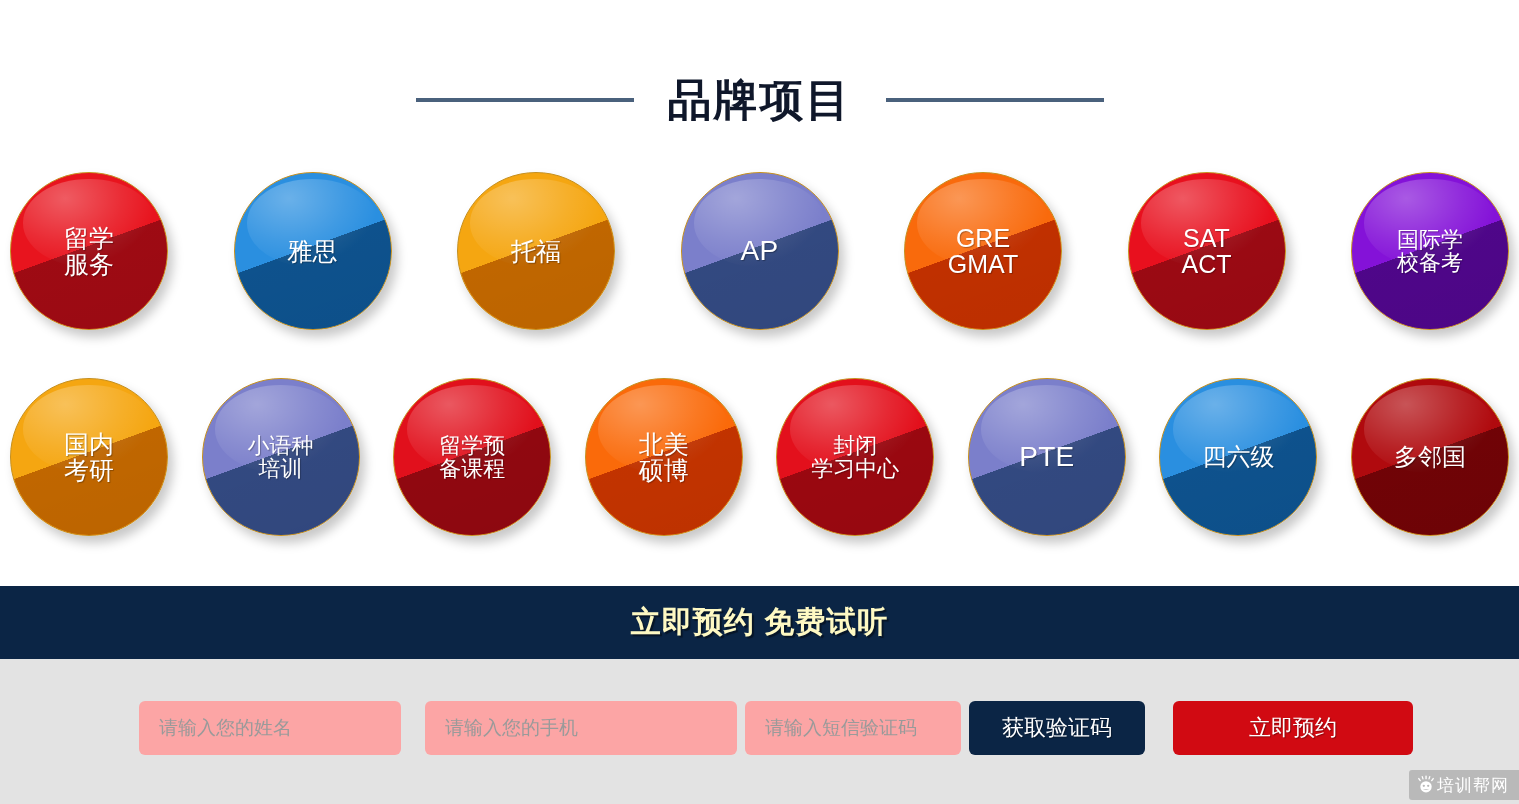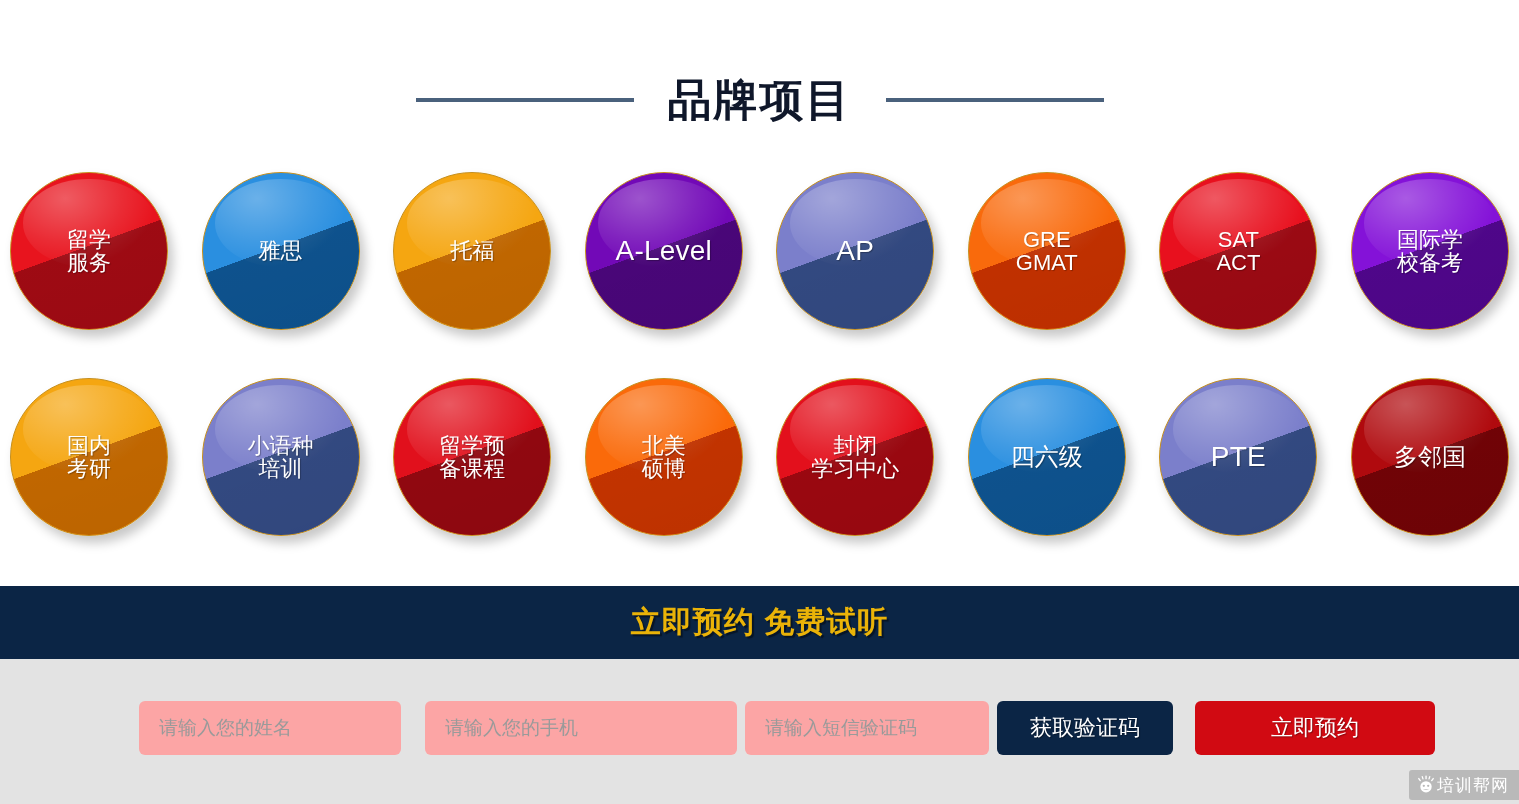--- a/index.html
+++ b/index.html
@@ -104,21 +104,21 @@
     background: radial-gradient(ellipse at 32% 22%,
         rgba(255,255,255,0.30) 0%,
         rgba(255,255,255,0.10) 45%,
         rgba(255,255,255,0) 72%);
     pointer-events: none;
   }
   .bubble-label {
     position: relative;
     z-index: 3;
     color: #ffffff;
-    font-size: 22px;
+    font-size: 25px;
     font-weight: normal;
     line-height: 1.06;
     text-align: center;
     white-space: pre-line;
     text-shadow: 1px 1px 1px rgba(0,0,0,0.28);
     padding: 0 6px;
   }
   .bubble-label.latin { font-size: 28px; letter-spacing: 0.2px; }
   .bubble-label.small { font-size: 24px; }
   .bubble-label.xsmall { font-size: 22px; }
@@ -129,21 +129,21 @@
     top: 586px;
     left: 0;
     width: 1519px;
     height: 73px;
     background: #0b2545;
     display: flex;
     align-items: center;
     justify-content: center;
   }
   .cta-banner-text {
-    color: #eab308;
+    color: #fef9c3;
     font-size: 30px;
     font-weight: bold;
     letter-spacing: 1px;
     text-shadow: 2px 2px 1px rgba(0,0,0,0.45);
   }
 
   
   .form-strip {
     position: absolute;
     top: 659px;
@@ -168,37 +168,37 @@
     font-family: "Liberation Sans", sans-serif;
     font-size: 19px;
     color: #333333;
     padding: 0 20px;
     outline: none;
     margin-right: 8px;
   }
   .field::placeholder { color: #9a9a9a; }
   .field.name  { width: 262px; }
   .field.phone { width: 312px; margin-left: 16px; }
-  .field.code  { width: 244px; }
+  .field.code  { width: 216px; }
 
   .btn {
     height: 54px;
     border: none;
     border-radius: 6px;
     font-family: "Liberation Sans", sans-serif;
     font-size: 22px;
     color: #ffffff;
     cursor: pointer;
     white-space: nowrap;
     text-shadow: 1px 1px 1px rgba(0,0,0,0.35);
   }
   .btn.code-btn {
     width: 176px;
     background: #0b2545;
-    margin-right: 22px;
+    margin-right: 28px;
   }
   .btn.submit-btn {
     width: 240px;
     background: #d10a12;
   }
 
   
   .watermark {
     position: absolute;
     right: 0;
@@ -233,23 +233,20 @@
         <div class="bubble" style="background: linear-gradient(160deg, rgb(232, 20, 30) 0%, rgb(232, 20, 30) 47.5%, rgb(197, 13, 24) 47.6%, rgb(197, 13, 24) 100%);">
           <div class="bubble-label ">留学
 服务</div>
         </div>
         <div class="bubble" style="background: linear-gradient(160deg, rgb(42, 143, 224) 0%, rgb(42, 143, 224) 47.5%, rgb(17, 102, 176) 47.6%, rgb(17, 102, 176) 100%);">
           <div class="bubble-label ">雅思</div>
         </div>
         <div class="bubble" style="background: linear-gradient(160deg, rgb(245, 166, 17) 0%, rgb(245, 166, 17) 47.5%, rgb(240, 128, 0) 47.6%, rgb(240, 128, 0) 100%);">
           <div class="bubble-label ">托福</div>
         </div>
-        <div class="bubble" style="background: linear-gradient(160deg, rgb(114, 9, 183) 0%, rgb(114, 9, 183) 47.5%, rgb(91, 8, 150) 47.6%, rgb(91, 8, 150) 100%);">
-          <div class="bubble-label latin">A-Level</div>
-        </div>
         <div class="bubble" style="background: linear-gradient(160deg, rgb(123, 127, 203) 0%, rgb(123, 127, 203) 47.5%, rgb(63, 91, 160) 47.6%, rgb(63, 91, 160) 100%);">
           <div class="bubble-label latin">AP</div>
         </div>
         <div class="bubble" style="background: linear-gradient(160deg, rgb(249, 106, 12) 0%, rgb(249, 106, 12) 47.5%, rgb(240, 60, 0) 47.6%, rgb(240, 60, 0) 100%);">
           <div class="bubble-label ">GRE
 GMAT</div>
         </div>
         <div class="bubble" style="background: linear-gradient(160deg, rgb(232, 16, 30) 0%, rgb(232, 16, 30) 47.5%, rgb(193, 12, 24) 47.6%, rgb(193, 12, 24) 100%);">
           <div class="bubble-label ">SAT
 ACT</div>
@@ -273,25 +270,25 @@
 备课程</div>
         </div>
         <div class="bubble" style="background: linear-gradient(160deg, rgb(250, 106, 10) 0%, rgb(250, 106, 10) 47.5%, rgb(242, 64, 0) 47.6%, rgb(242, 64, 0) 100%);">
           <div class="bubble-label ">北美
 硕博</div>
         </div>
         <div class="bubble" style="background: linear-gradient(160deg, rgb(227, 16, 28) 0%, rgb(227, 16, 28) 47.5%, rgb(192, 10, 20) 47.6%, rgb(192, 10, 20) 100%);">
           <div class="bubble-label xsmall">封闭
 学习中心</div>
         </div>
+        <div class="bubble" style="background: linear-gradient(160deg, rgb(123, 127, 203) 0%, rgb(123, 127, 203) 47.5%, rgb(63, 91, 160) 47.6%, rgb(63, 91, 160) 100%);">
+          <div class="bubble-label latin">PTE</div>
+        </div>
         <div class="bubble" style="background: linear-gradient(160deg, rgb(42, 143, 224) 0%, rgb(42, 143, 224) 47.5%, rgb(17, 102, 176) 47.6%, rgb(17, 102, 176) 100%);">
           <div class="bubble-label small">四六级</div>
-        </div>
-        <div class="bubble" style="background: linear-gradient(160deg, rgb(123, 127, 203) 0%, rgb(123, 127, 203) 47.5%, rgb(63, 91, 160) 47.6%, rgb(63, 91, 160) 100%);">
-          <div class="bubble-label latin">PTE</div>
         </div>
         <div class="bubble" style="background: linear-gradient(160deg, rgb(176, 10, 14) 0%, rgb(176, 10, 14) 47.5%, rgb(140, 4, 8) 47.6%, rgb(140, 4, 8) 100%);">
           <div class="bubble-label small">多邻国</div>
         </div>
       </div>
   </div>
 
   <div class="cta-banner" style="background: rgb(11, 37, 69);">
     <div class="cta-banner-text">立即预约 免费试听</div>
   </div>

